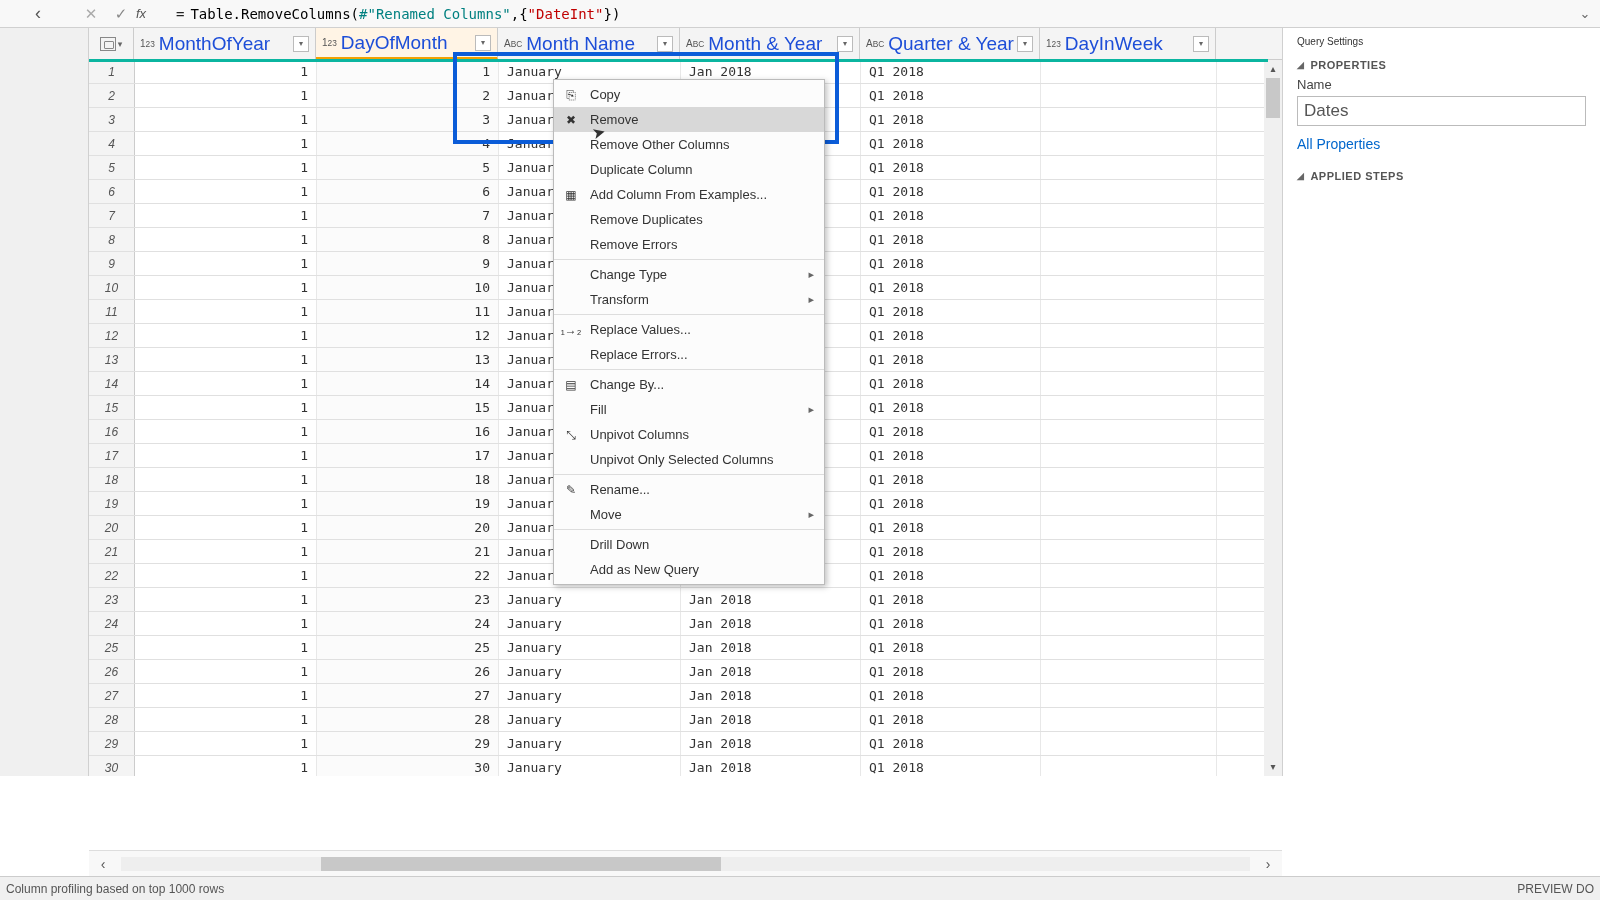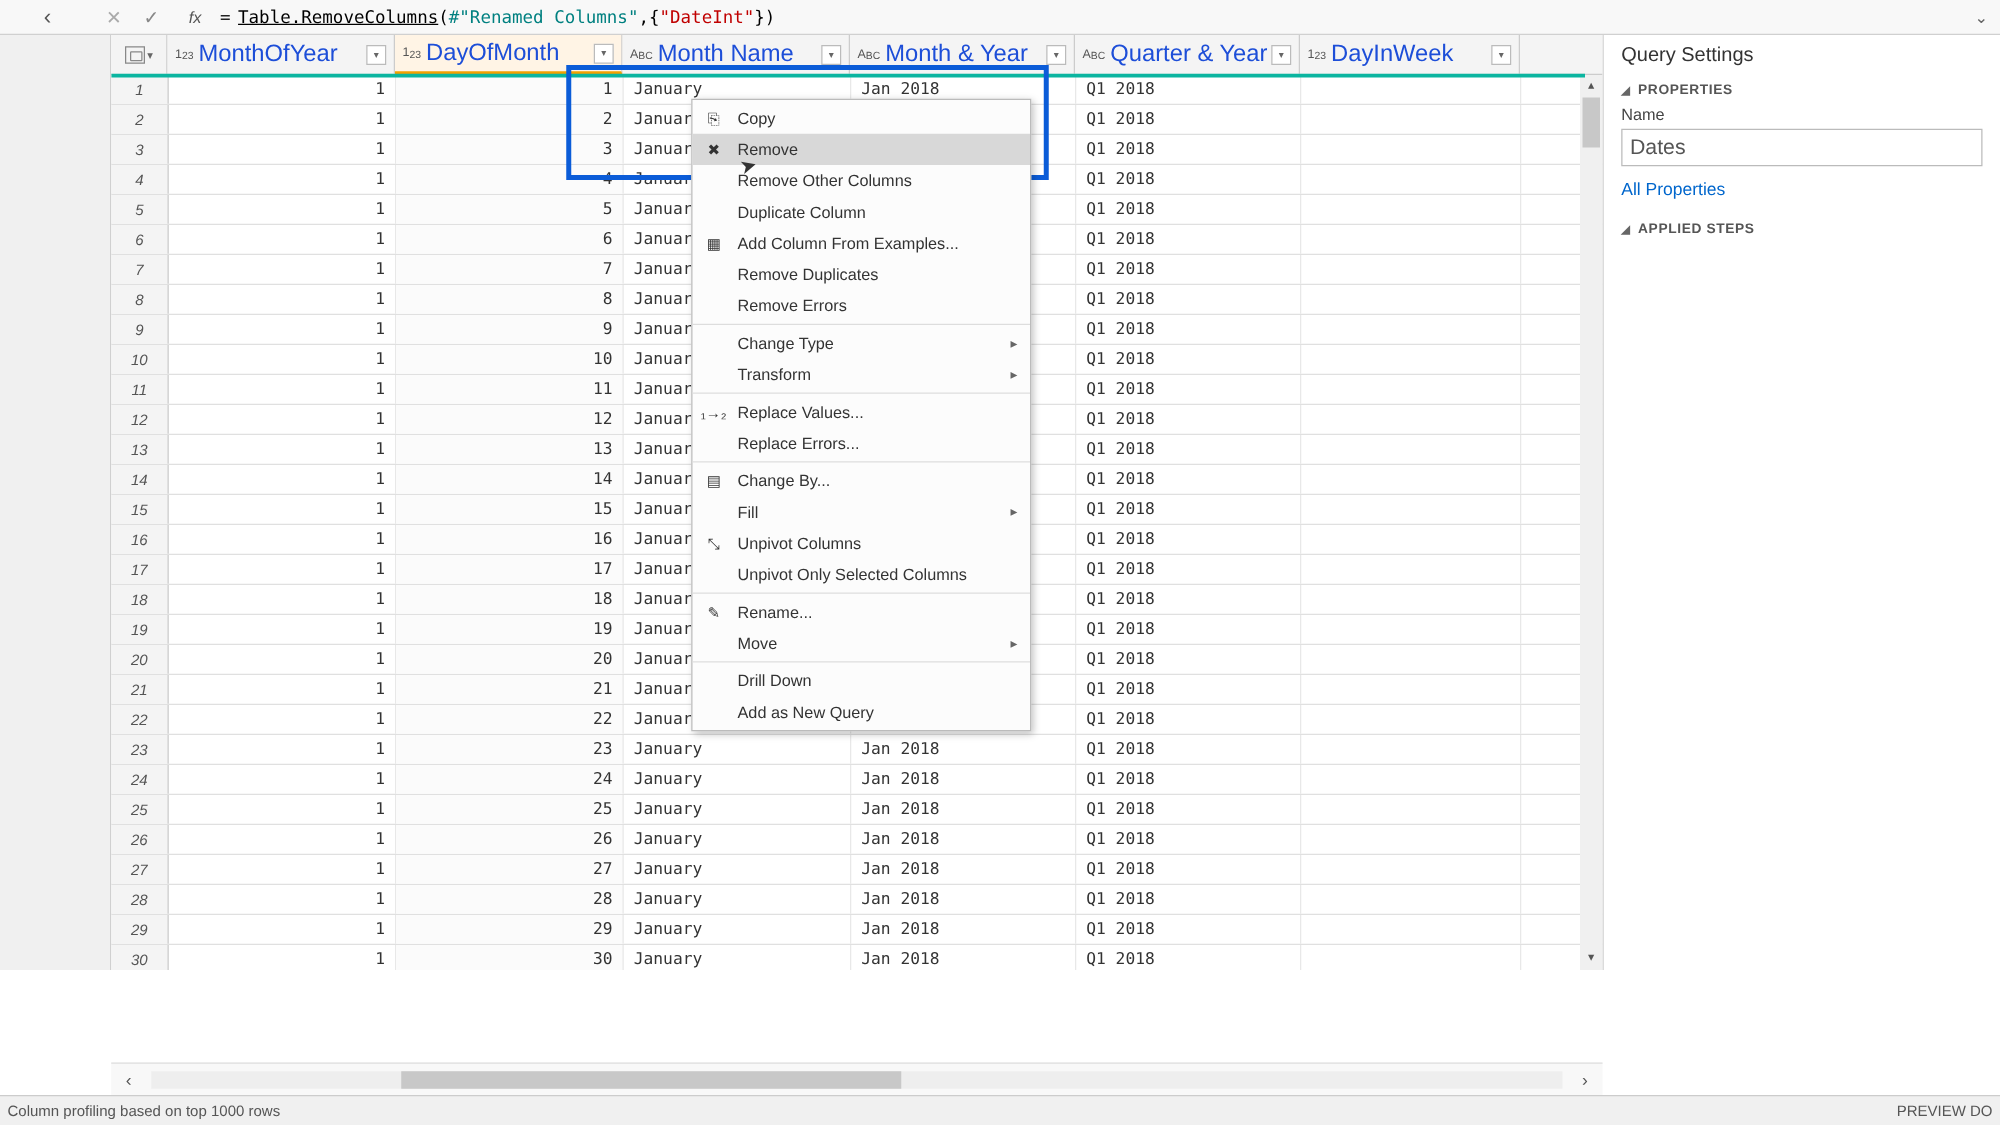--- a/index.html
+++ b/index.html
@@ -3,24 +3,24 @@
 <meta charset="utf-8">
 <style>
 * { box-sizing: border-box; margin: 0; padding: 0; }
 body { font-family: "Segoe UI", sans-serif; font-size: 13px; color: #333; background: #fff; overflow: hidden; width: 1600px; height: 900px; position: relative; }
 
 .topbar { height: 28px; display: flex; align-items: center; border-bottom: 1px solid #d0d0d0; background: #f8f8f8; }
 .tb-nav { width: 76px; display:flex; justify-content:center; }
 .tb-nav .arrow-back { font-size: 18px; color: #555; cursor:pointer; }
 .tb-cancel { width: 30px; text-align:center; color:#aaa; font-size:15px; }
 .tb-accept { width: 30px; text-align:center; color:#888; font-size:15px; }
-.fx { width: 40px; font-style: italic; color:#555; text-align:center; }
+.fx { width: 40px; font-style: italic; color:#555; }
 .formula { flex:1; font-family: Consolas, monospace; font-size:14px; color:#222; display:flex; align-items:center; gap:0; }
 .tok-eq { margin-right:6px; }
-.tok-func { color:#000;text-decoration:underline; }
+.tok-func { color:#000; }
 .tok-paren { color:#000; }
 .tok-hash { color:#008080; }
 .tok-strred { color:#c00000; font-weight:500; }
 .formula-expand { width: 30px; text-align:center; color:#666; cursor:pointer; }
 
 .main { display:flex; height: 748px; }
 
 .left-gutter { width: 89px; background:#f0f0f0; border-right:1px solid #d0d0d0; }
 
 .grid-wrap { flex:1; position:relative; overflow:hidden; }
@@ -64,21 +64,21 @@
 .vs-up, .vs-dn { height:18px; text-align:center; font-size:10px; color:#555; cursor:pointer; line-height:18px; }
 .vs-dn { position:absolute; bottom:0; width:100%; }
 .vs-thumb { position:absolute; top:18px; left:2px; right:2px; height:40px; background:#c8c8c8; }
 
 .hscroll-wrap { height:26px; display:flex; align-items:center; background:#f8f8f8; border-top:1px solid #ddd; }
 .hs-left, .hs-right { width:28px; text-align:center; color:#555; cursor:pointer; font-size:14px; }
 .hs-track { flex:1; height:14px; background:#eee; position:relative; margin:0 4px; }
 .hs-thumb { position:absolute; left:200px; width:400px; top:0; bottom:0; background:#c8c8c8; }
 
 .right-panel { width:318px; border-left:1px solid #d0d0d0; background:#fff; padding:8px 14px; }
-.rp-title { font-size:16px; color:#333; margin-bottom:12px; }
+.rp-title { font-size:10px; color:#333; margin-bottom:12px; }
 .rp-section { font-size:11px; letter-spacing:0.5px; color:#555; font-weight:600; margin:10px 0 6px; display:flex; align-items:center; }
 .rp-section:before { content:"◢"; font-size:9px; margin-right:6px; transform:rotate(0deg); color:#666; }
 .rp-label { font-size:13px; color:#444; margin:6px 0 4px; }
 .rp-input { width:100%; border:1px solid #bbb; padding:4px 6px; font-size:17px; color:#555; background:#fff; }
 .rp-link { color:#0066cc; font-size:14px; margin-top:10px; display:block; cursor:pointer; }
 .steps { margin-top:8px; }
 .step { padding:5px 4px 5px 22px; font-size:13px; color:#333; cursor:pointer; position:relative; }
 .step.active { background:#e8e8e8; }
 .step.active:before { content:"✖"; position:absolute; left:4px; font-size:10px; color:#c0392b; }
 

